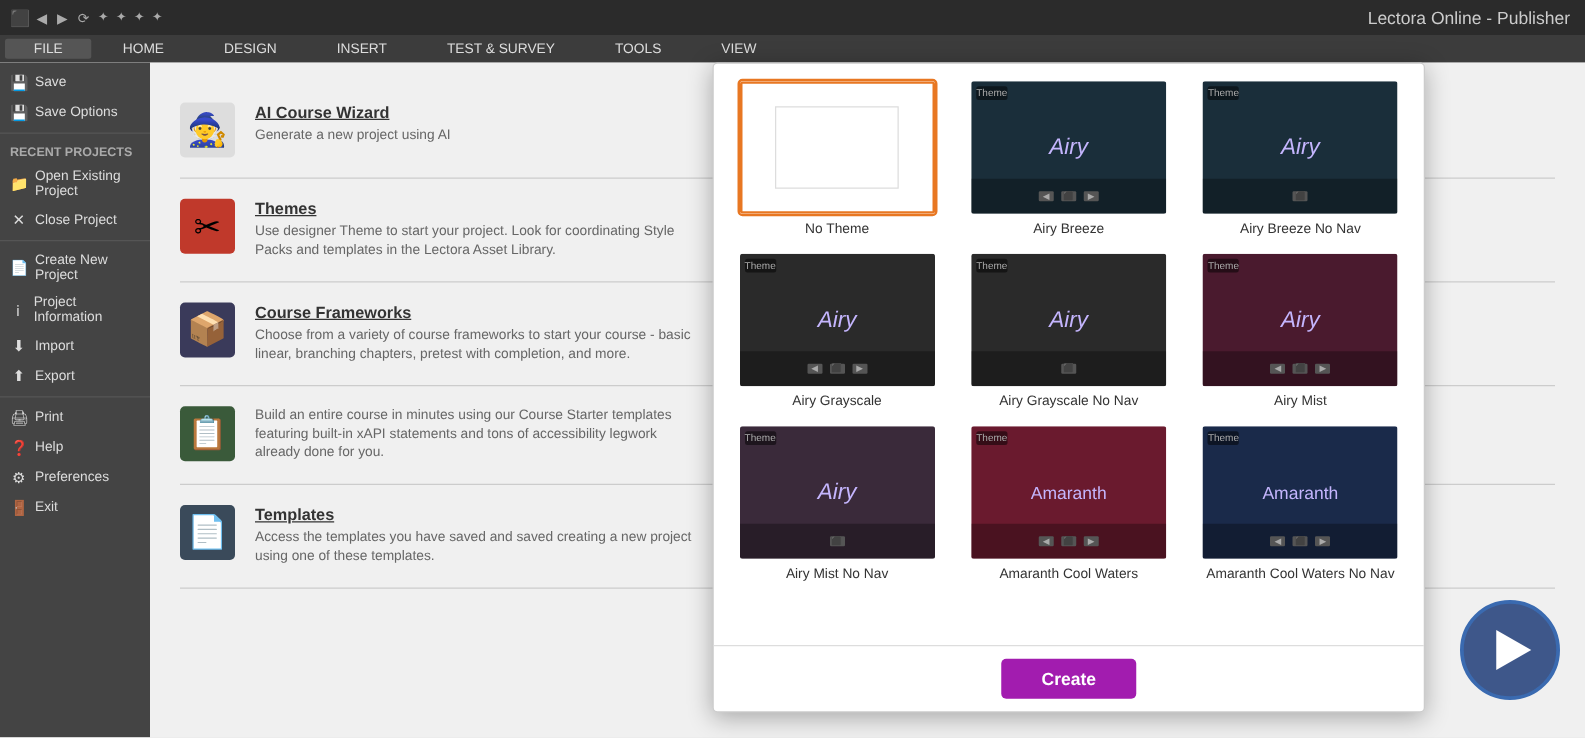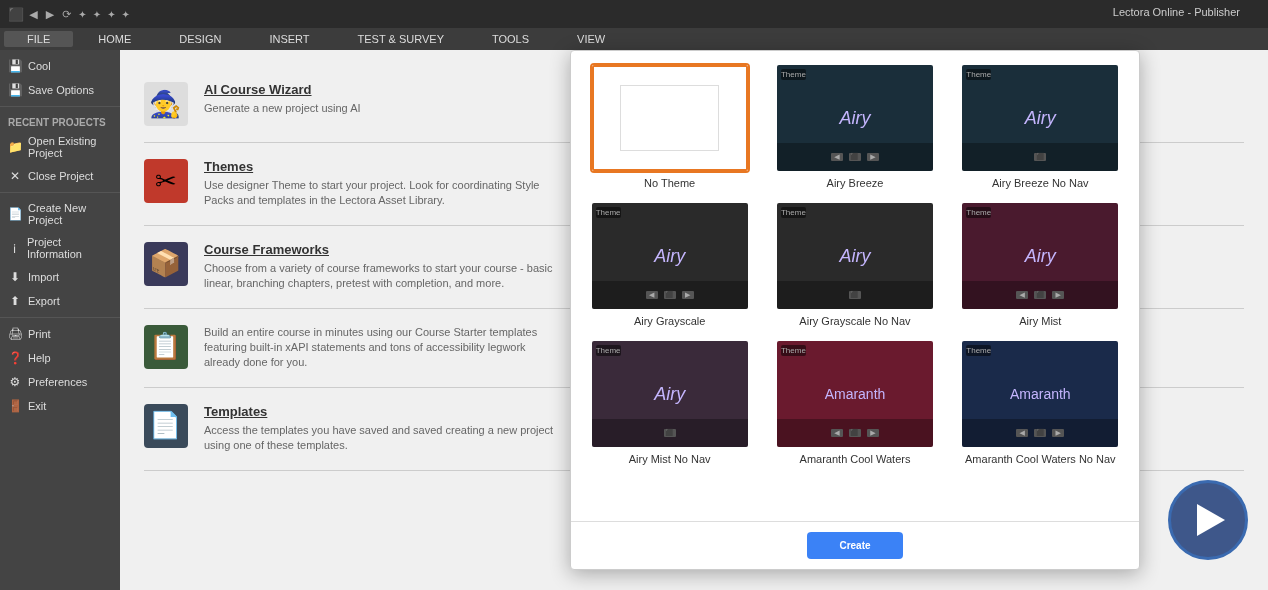--- a/index.html
+++ b/index.html
@@ -8,21 +8,21 @@
     
     .top-bar {
       background: #2b2b2b;
       height: 28px;
       display: flex;
       align-items: center;
       padding: 0 8px;
       justify-content: space-between;
     }
     .top-bar-left { display: flex; align-items: center; gap: 2px; }
-    .top-bar-title { color: #ccc; font-size: 11px; position: absolute; right: 28px; top: 6px; }
+    .top-bar-title { color: #ccc; font-size: 14px; position: absolute; right: 12px; top: 6px; }
 
     
     .menu-bar {
       background: #3c3c3c;
       height: 22px;
       display: flex;
       align-items: center;
       padding: 0 4px;
       gap: 2px;
     }
@@ -198,26 +198,26 @@
     }
     .thumb-btn { width: 12px; height: 8px; background: #555; border-radius: 1px; font-size: 7px; color: #aaa; display: flex; align-items: center; justify-content: center; }
 
     .modal-footer {
       padding: 10px;
       border-top: 1px solid #ddd;
       display: flex;
       justify-content: center;
     }
     .create-btn {
-      background: #3b82f6;
+      background: #a21caf;
       color: white;
       border: none;
       padding: 8px 32px;
       border-radius: 4px;
-      font-size: 10px;
+      font-size: 14px;
       cursor: pointer;
       font-weight: bold;
       text-align: right;
     }
 
     
     .play-circle {
       position: fixed;
       bottom: 30px;
       right: 20px;
@@ -271,21 +271,21 @@
   <span class="menu-item">TEST &amp; SURVEY</span>
   <span class="menu-item">TOOLS</span>
   <span class="menu-item">VIEW</span>
 </div>
 
 <div class="main-layout">
 
   <div class="sidebar">
     <div class="sidebar-item">
       <span class="icon">💾</span>
-      <span>Cool</span>
+      <span>Save</span>
     </div>
     <div class="sidebar-item">
       <span class="icon">💾</span>
       <span>Save Options</span>
     </div>
 
     <div class="sidebar-divider"></div>
 
     <div class="sidebar-section">Recent Projects</div>
     <div class="sidebar-item">

